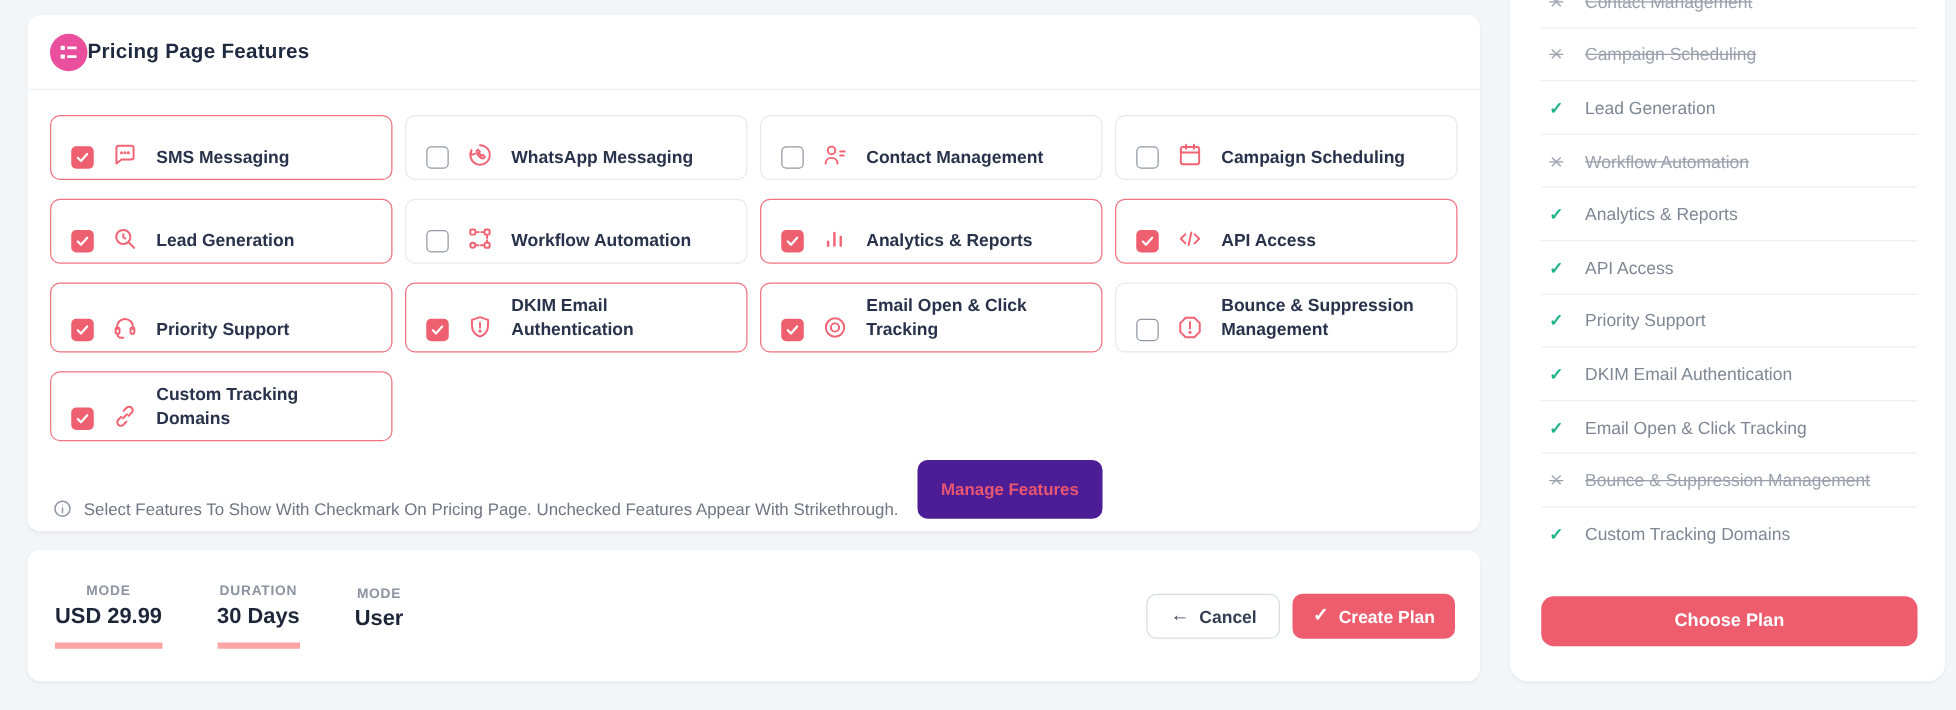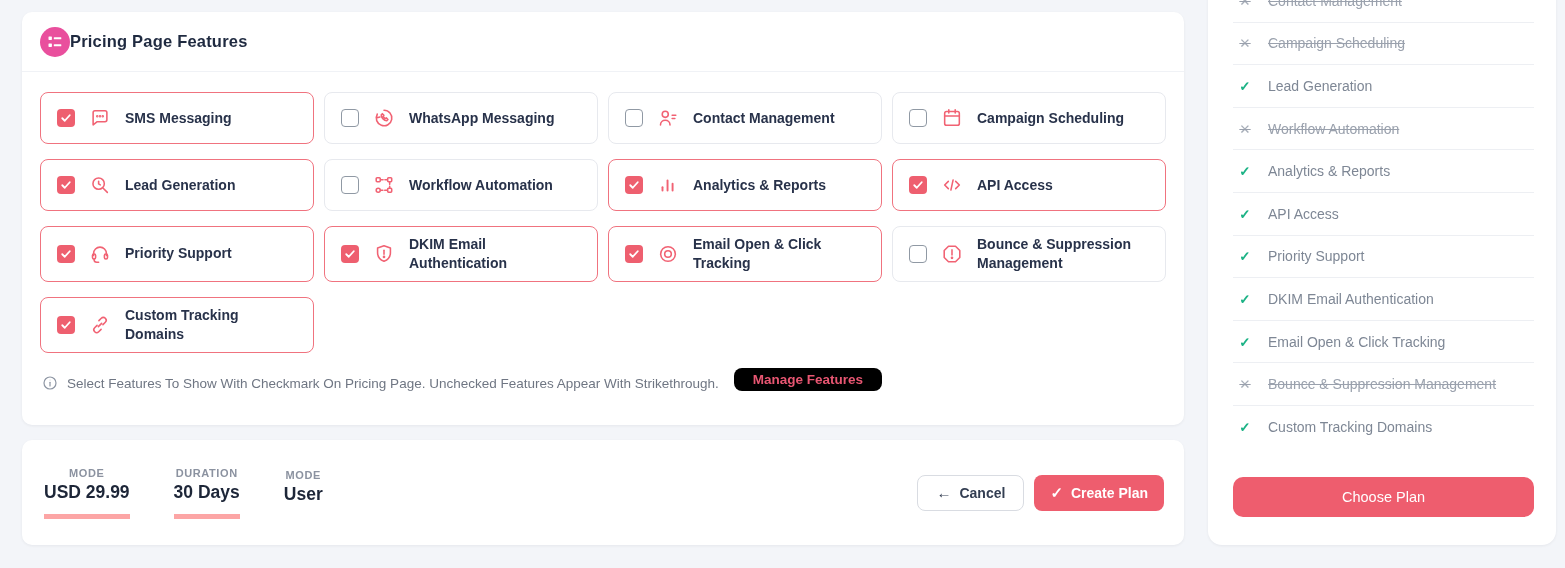--- a/index.html
+++ b/index.html
@@ -24,37 +24,37 @@
     display:flex; align-items:center; justify-content:center; flex:none;
   }
   .page-title { font-size:16.5px; font-weight:bold; color:#1f2a40; letter-spacing:.2px; }
 
   .features-grid {
     padding:20px 18px 0 18px;
     display:grid; grid-template-columns:repeat(4,1fr); gap:15px 10px;
   }
   .fcard {
     border:1px solid #e7e9ee; border-radius:8px; min-height:52px;
-    display:flex; align-items:center; gap:14px; padding:8px 16px;
+    display:flex; align-items:flex-end; gap:14px; padding:8px 16px;
     background:#fff; cursor:pointer;
   }
   .fcard.checked { border-color:#f0737f; }
   .cb { width:18px; height:18px; border-radius:4px; flex:none;
         display:flex; align-items:center; justify-content:center; }
   .cb.off { border:1.5px solid #9099a4; background:#fff; }
   .cb.on  { background:#ee5f6f; }
   .ficon { width:22px; height:22px; flex:none; display:flex; align-items:center; justify-content:center; }
   .flabel { font-size:14px; font-weight:600; color:#28324a; line-height:1.35; }
 
   .hint-row { display:flex; align-items:flex-end; padding:15px 18px 0 20px; }
   .info-icon { display:flex; flex:none; margin-right:9px; }
   .hint-text { font-size:13.5px; color:#6f7683; }
   .manage-btn {
-    margin-left:15px; background:#000000; color:#e85672; border:none;
-    border-radius:8px; padding:4px 19px; font-size:13.5px; font-weight:bold;
+    margin-left:15px; background:#4c1d95; color:#e85672; border:none;
+    border-radius:8px; padding:16px 19px; font-size:13.5px; font-weight:bold;
     font-family:inherit; cursor:pointer; flex:none;
   }
 
   
   .summary-card {
     position:absolute; left:22px; top:440px; width:1162px; height:105px;
     background:#fff; border-radius:10px; box-shadow:0 1px 3px rgba(16,24,40,.06);
     display:flex; align-items:center; padding:0 20px;
   }
   .sum-block { text-align:center; margin-left:2px; margin-right:42px; }
@@ -80,21 +80,21 @@
   .prow:last-child { border-bottom:none; }
   .prow-inner { display:flex; align-items:center; gap:16px; padding-left:5px;
                 font-size:14px; color:#7e8795; }
   .prow-inner.struck { text-decoration:line-through; text-decoration-color:#9aa1ad;
                        color:#9aa1ad; }
   .pmark { width:14px; text-align:center; font-size:13.5px; font-weight:bold; flex:none; }
   .pmark.yes { color:#1db386; }
   .pmark.no  { color:#a6adb8; font-weight:normal; }
   .choose-btn {
     position:absolute; left:25px; right:22px; bottom:28px; height:40px;
-    background:#ee5d6e; color:#fff; font-weight:normal; font-size:14.5px;
+    background:#ee5d6e; color:#fff; font-weight:bold; font-size:14.5px;
     font-family:inherit; border:none; border-radius:10px; cursor:pointer;
   }
 </style>
 </head>
 <body>
 
 <div class="main-card">
   <div class="card-header">
     <span class="header-icon">
       <svg width="16" height="16" viewBox="0 0 16 16">

